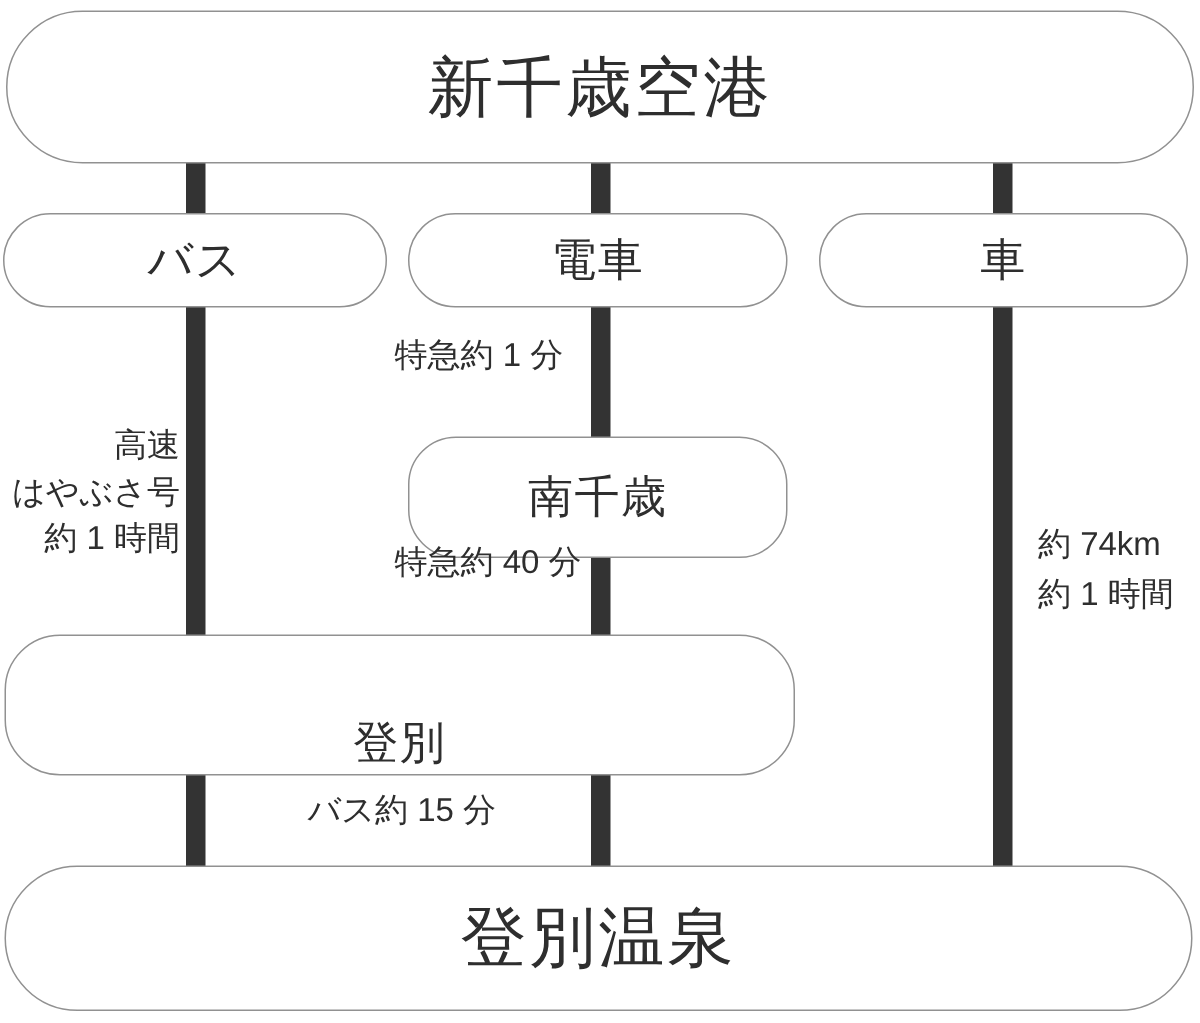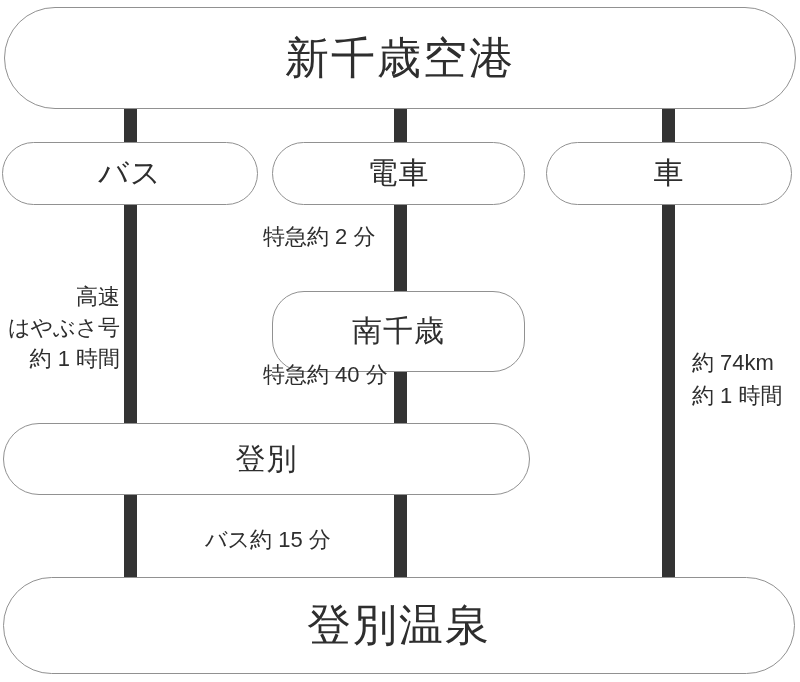--- a/index.html
+++ b/index.html
@@ -50,21 +50,21 @@
   .pill-node {
     font-size: 30px;
     font-weight: 500;
     letter-spacing: 1px;
   }
   .pill.airport      { left: 4px;   top: 7px;   width: 792px; height: 102px; border-radius: 52px; }
   .pill.mode-bus     { left: 2px;   top: 142px; width: 256px; height: 63px;  border-radius: 32px; }
   .pill.mode-train   { left: 272px; top: 142px; width: 253px; height: 63px;  border-radius: 32px; }
   .pill.mode-car     { left: 546px; top: 142px; width: 246px; height: 63px;  border-radius: 32px; }
   .pill.minami       { left: 272px; top: 264px; width: 253px; height: 81px;  border-radius: 32px; margin-top: 27px; }
-  .pill.noboribetsu  { left: 3px;   top: 423px; width: 527px; height: 72px;  border-radius: 37px; }
+  .pill.noboribetsu  { left: 3px;   top: 423px; width: 527px; height: 94px;  border-radius: 37px; align-items: flex-end; }
   .pill.onsen        { left: 3px;   top: 577px; width: 792px; height: 97px;  border-radius: 49px; font-family: Liberation Serif, serif; }
 
   
   .note {
     position: absolute;
     z-index: 3;
     font-size: 22px;
     line-height: 31px;
     color: var(--text);
     white-space: nowrap;
@@ -97,21 +97,21 @@
   <div class="pill pill-node mode-car">
     <span>車</span>
   </div>
 
   <div class="note bus-notes">
     <div>高速</div>
     <div>はやぶさ号</div>
     <div>約 1 時間</div>
   </div>
 
-  <div class="note train-seg1">特急約 2 分</div>
+  <div class="note train-seg1">特急約 1 分</div>
 
   <div class="pill pill-node minami">
     <span>南千歳</span>
   </div>
 
   <div class="note train-seg2">特急約 40 分</div>
 
   <div class="note car-notes">
     <div>約 74km</div>
     <div>約 1 時間</div>

